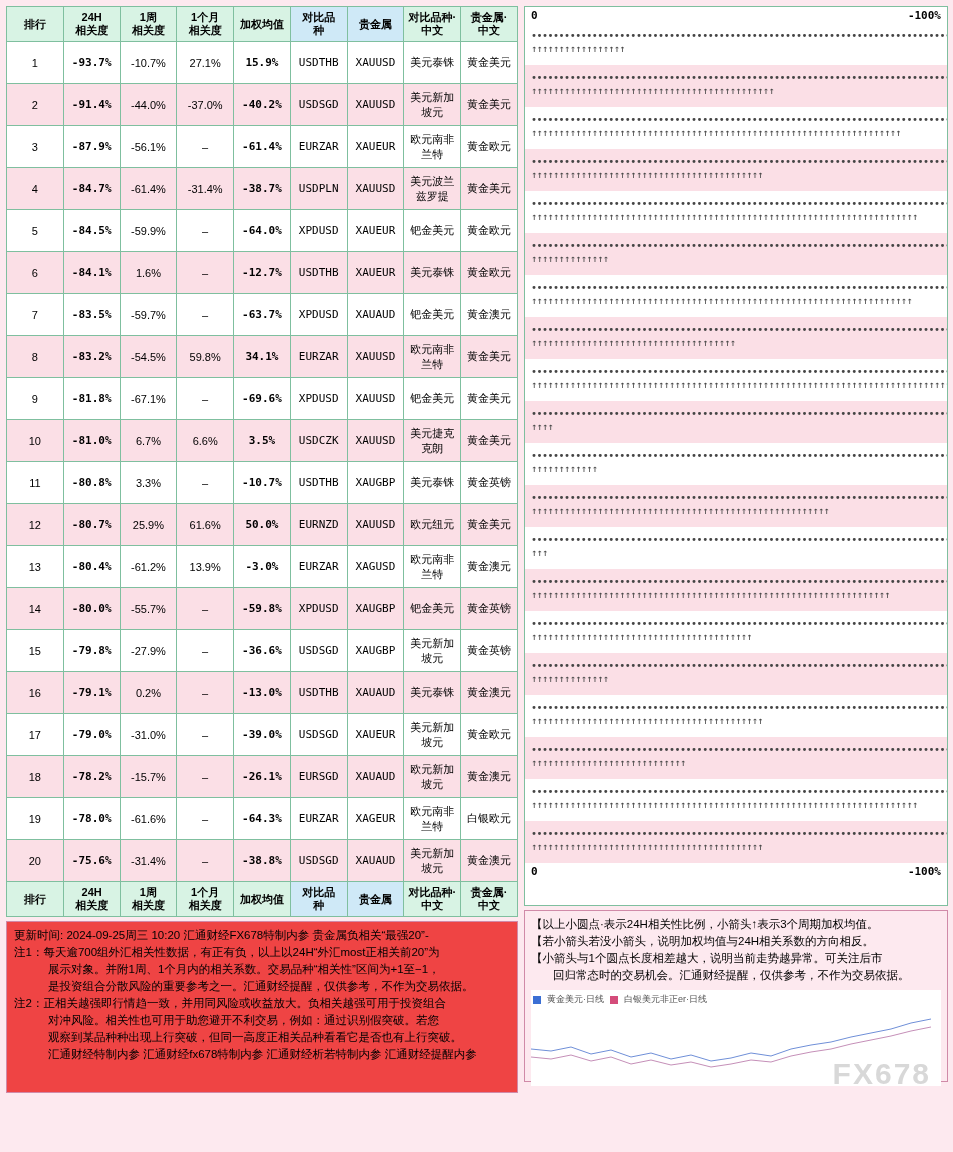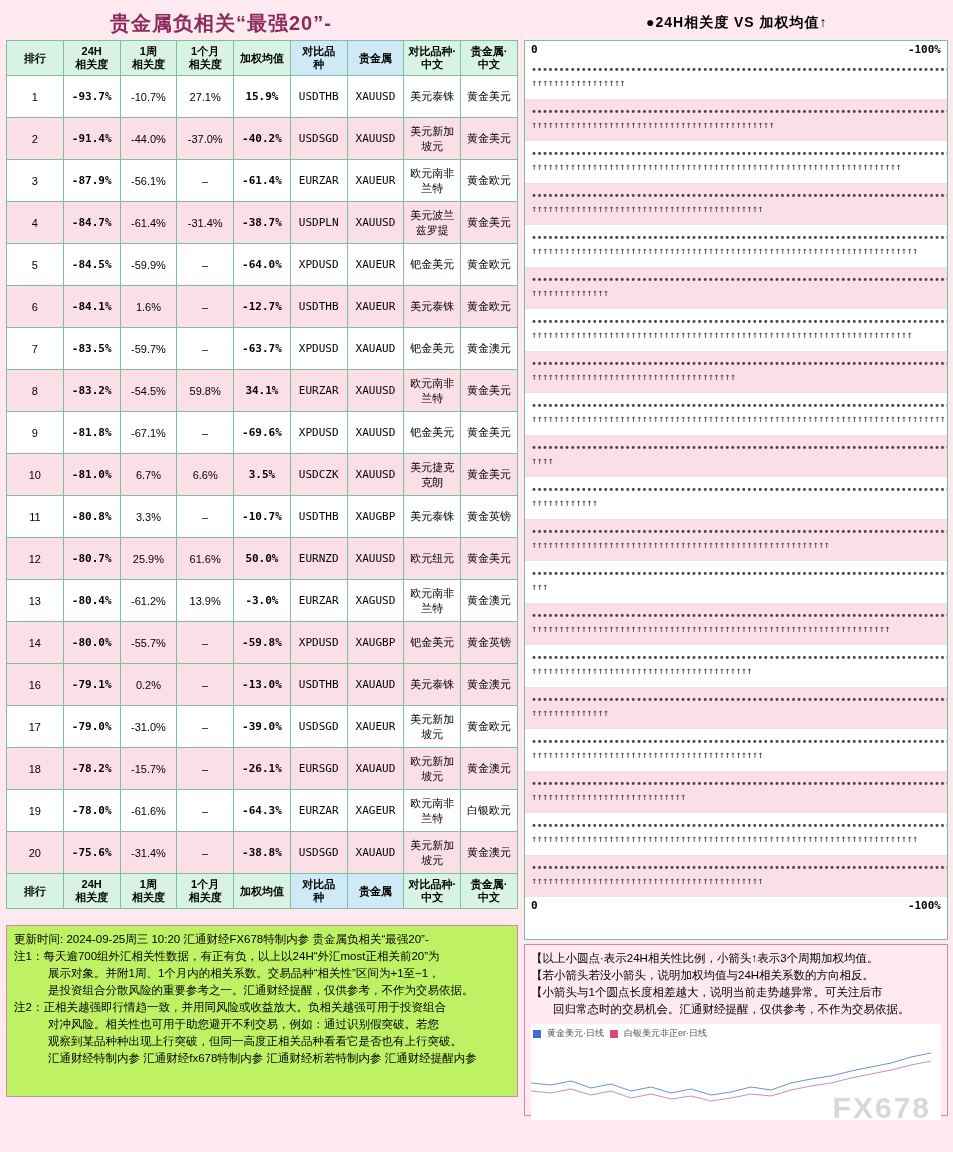--- a/index.html
+++ b/index.html
@@ -65,23 +65,23 @@
   td.metal{width:54px;font-size:11px;font-family:"DejaVu Sans Mono",monospace;text-align:left;padding-left:3px;}
   td.cnname{width:92px;text-align:left;padding-left:4px;font-size:11.5px;}
   td.metalcn{width:60px;text-align:right;padding-right:4px;font-size:11.5px;}
   tfoot th{
     background:#d8f3e4;font-weight:bold;font-size:11.5px;line-height:13px;height:34px;
   }
   tfoot th.blue{background:#cfe9f7;}
 
   
   .notes{
-    margin-top:16px;
+    margin-top:4px;
     border:1px solid #d08aa8;
-    background:#bef264;
+    background:#ef4444;
     padding:5px 7px;
     font-size:11.5px;
     line-height:17px;
     height:172px;
     box-sizing:border-box;
   }
   .notes .ind{padding-left:34px;display:block;}
 
   
   .chart-box{
@@ -151,24 +151,20 @@
     font-size:30px;color:#d8d8d8;font-weight:bold;
     font-family:"Liberation Sans",sans-serif;
     letter-spacing:2px;
   }
 </style>
 </head>
 <body>
 
 <div class="page">
 
-  <div class="title-row">
-    <div class="main-title">贵金属负相关“最强20”-</div>
-    <div class="right-title">●24H相关度  VS   加权均值↑</div>
-  </div>
 
   <div class="cols">
 
     <div class="left-col">
       <table class="main">
         <thead>
           <tr>
             <th>排行</th>
             <th>
               <div>24H</div>
@@ -341,20 +337,31 @@
             </tr>
             <tr class="even">
               <td class="rank">14</td>
               <td class="c24">-80.0%</td>
               <td class="w1">-55.7%</td>
               <td class="m1">–</td>
               <td class="wavg">-59.8%</td>
               <td class="sym">XPDUSD</td>
               <td class="metal">XAUGBP</td>
               <td class="cnname">钯金美元</td>
+              <td class="metalcn">黄金英镑</td>
+            </tr>
+            <tr class="odd">
+              <td class="rank">15</td>
+              <td class="c24">-79.8%</td>
+              <td class="w1">-27.9%</td>
+              <td class="m1">–</td>
+              <td class="wavg">-36.6%</td>
+              <td class="sym">USDSGD</td>
+              <td class="metal">XAUGBP</td>
+              <td class="cnname">美元新加坡元</td>
               <td class="metalcn">黄金英镑</td>
             </tr>
             <tr class="even">
               <td class="rank">16</td>
               <td class="c24">-79.1%</td>
               <td class="w1">0.2%</td>
               <td class="m1">–</td>
               <td class="wavg">-13.0%</td>
               <td class="sym">USDTHB</td>
               <td class="metal">XAUAUD</td>

